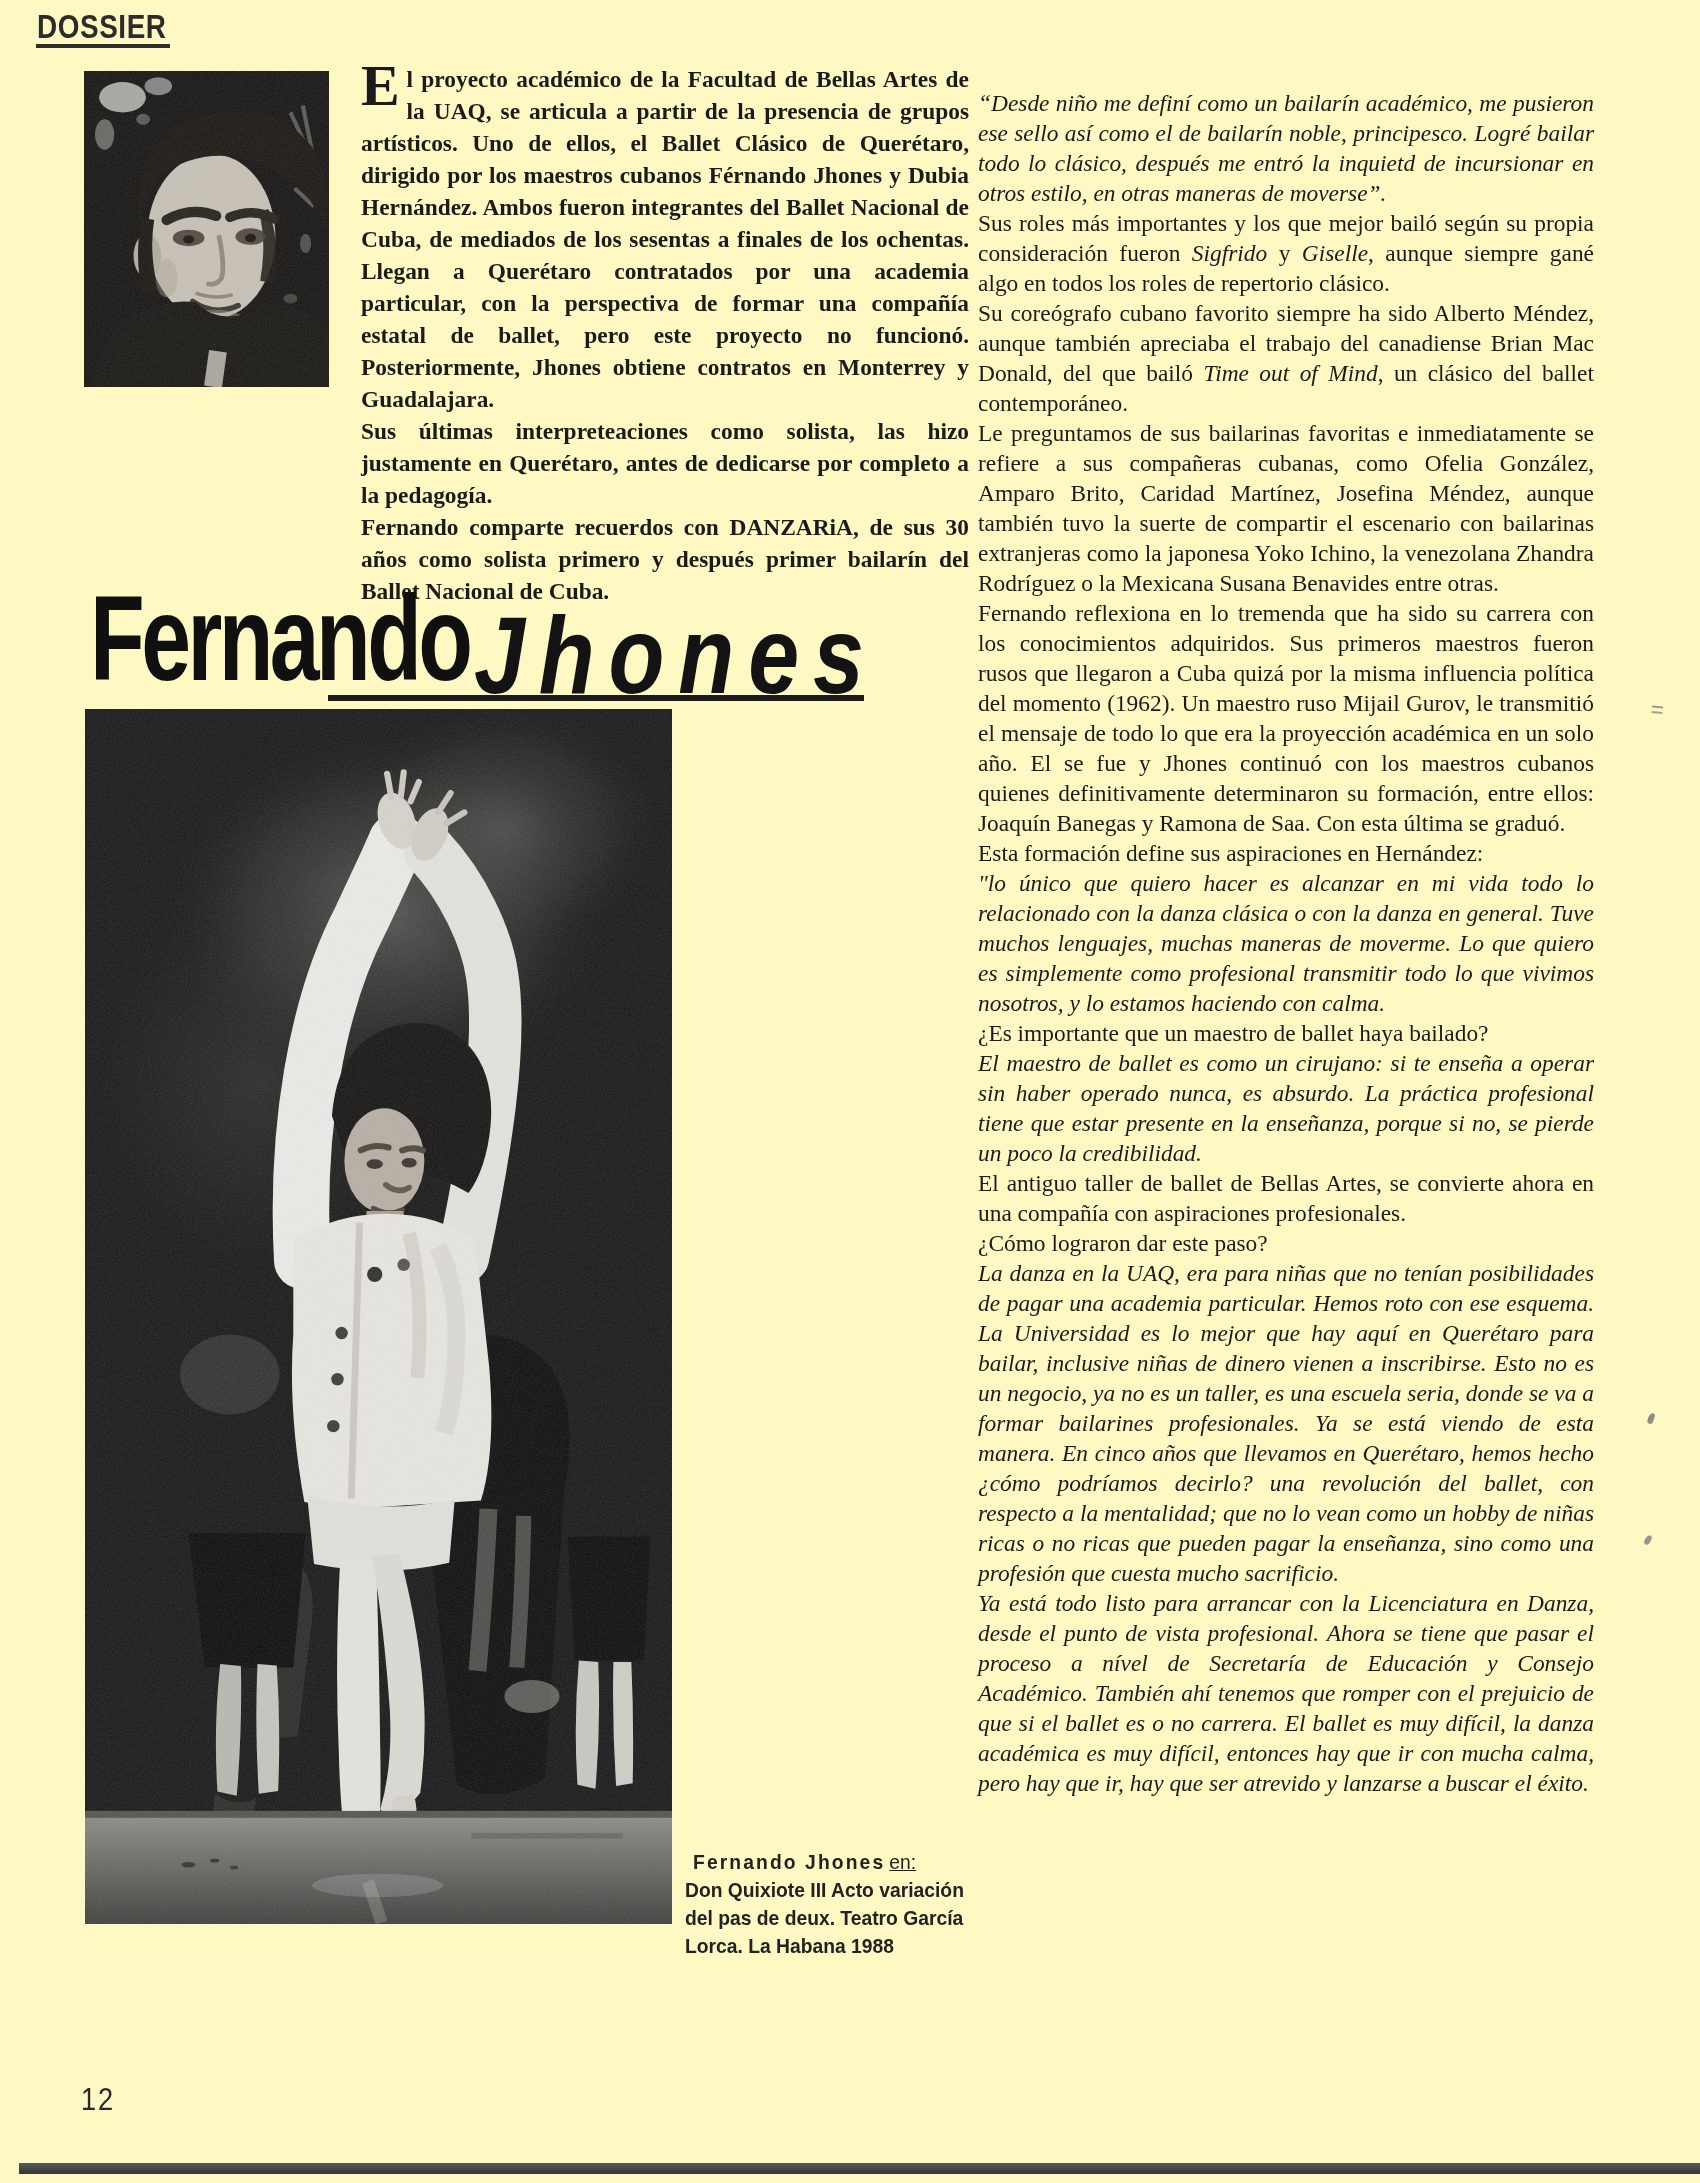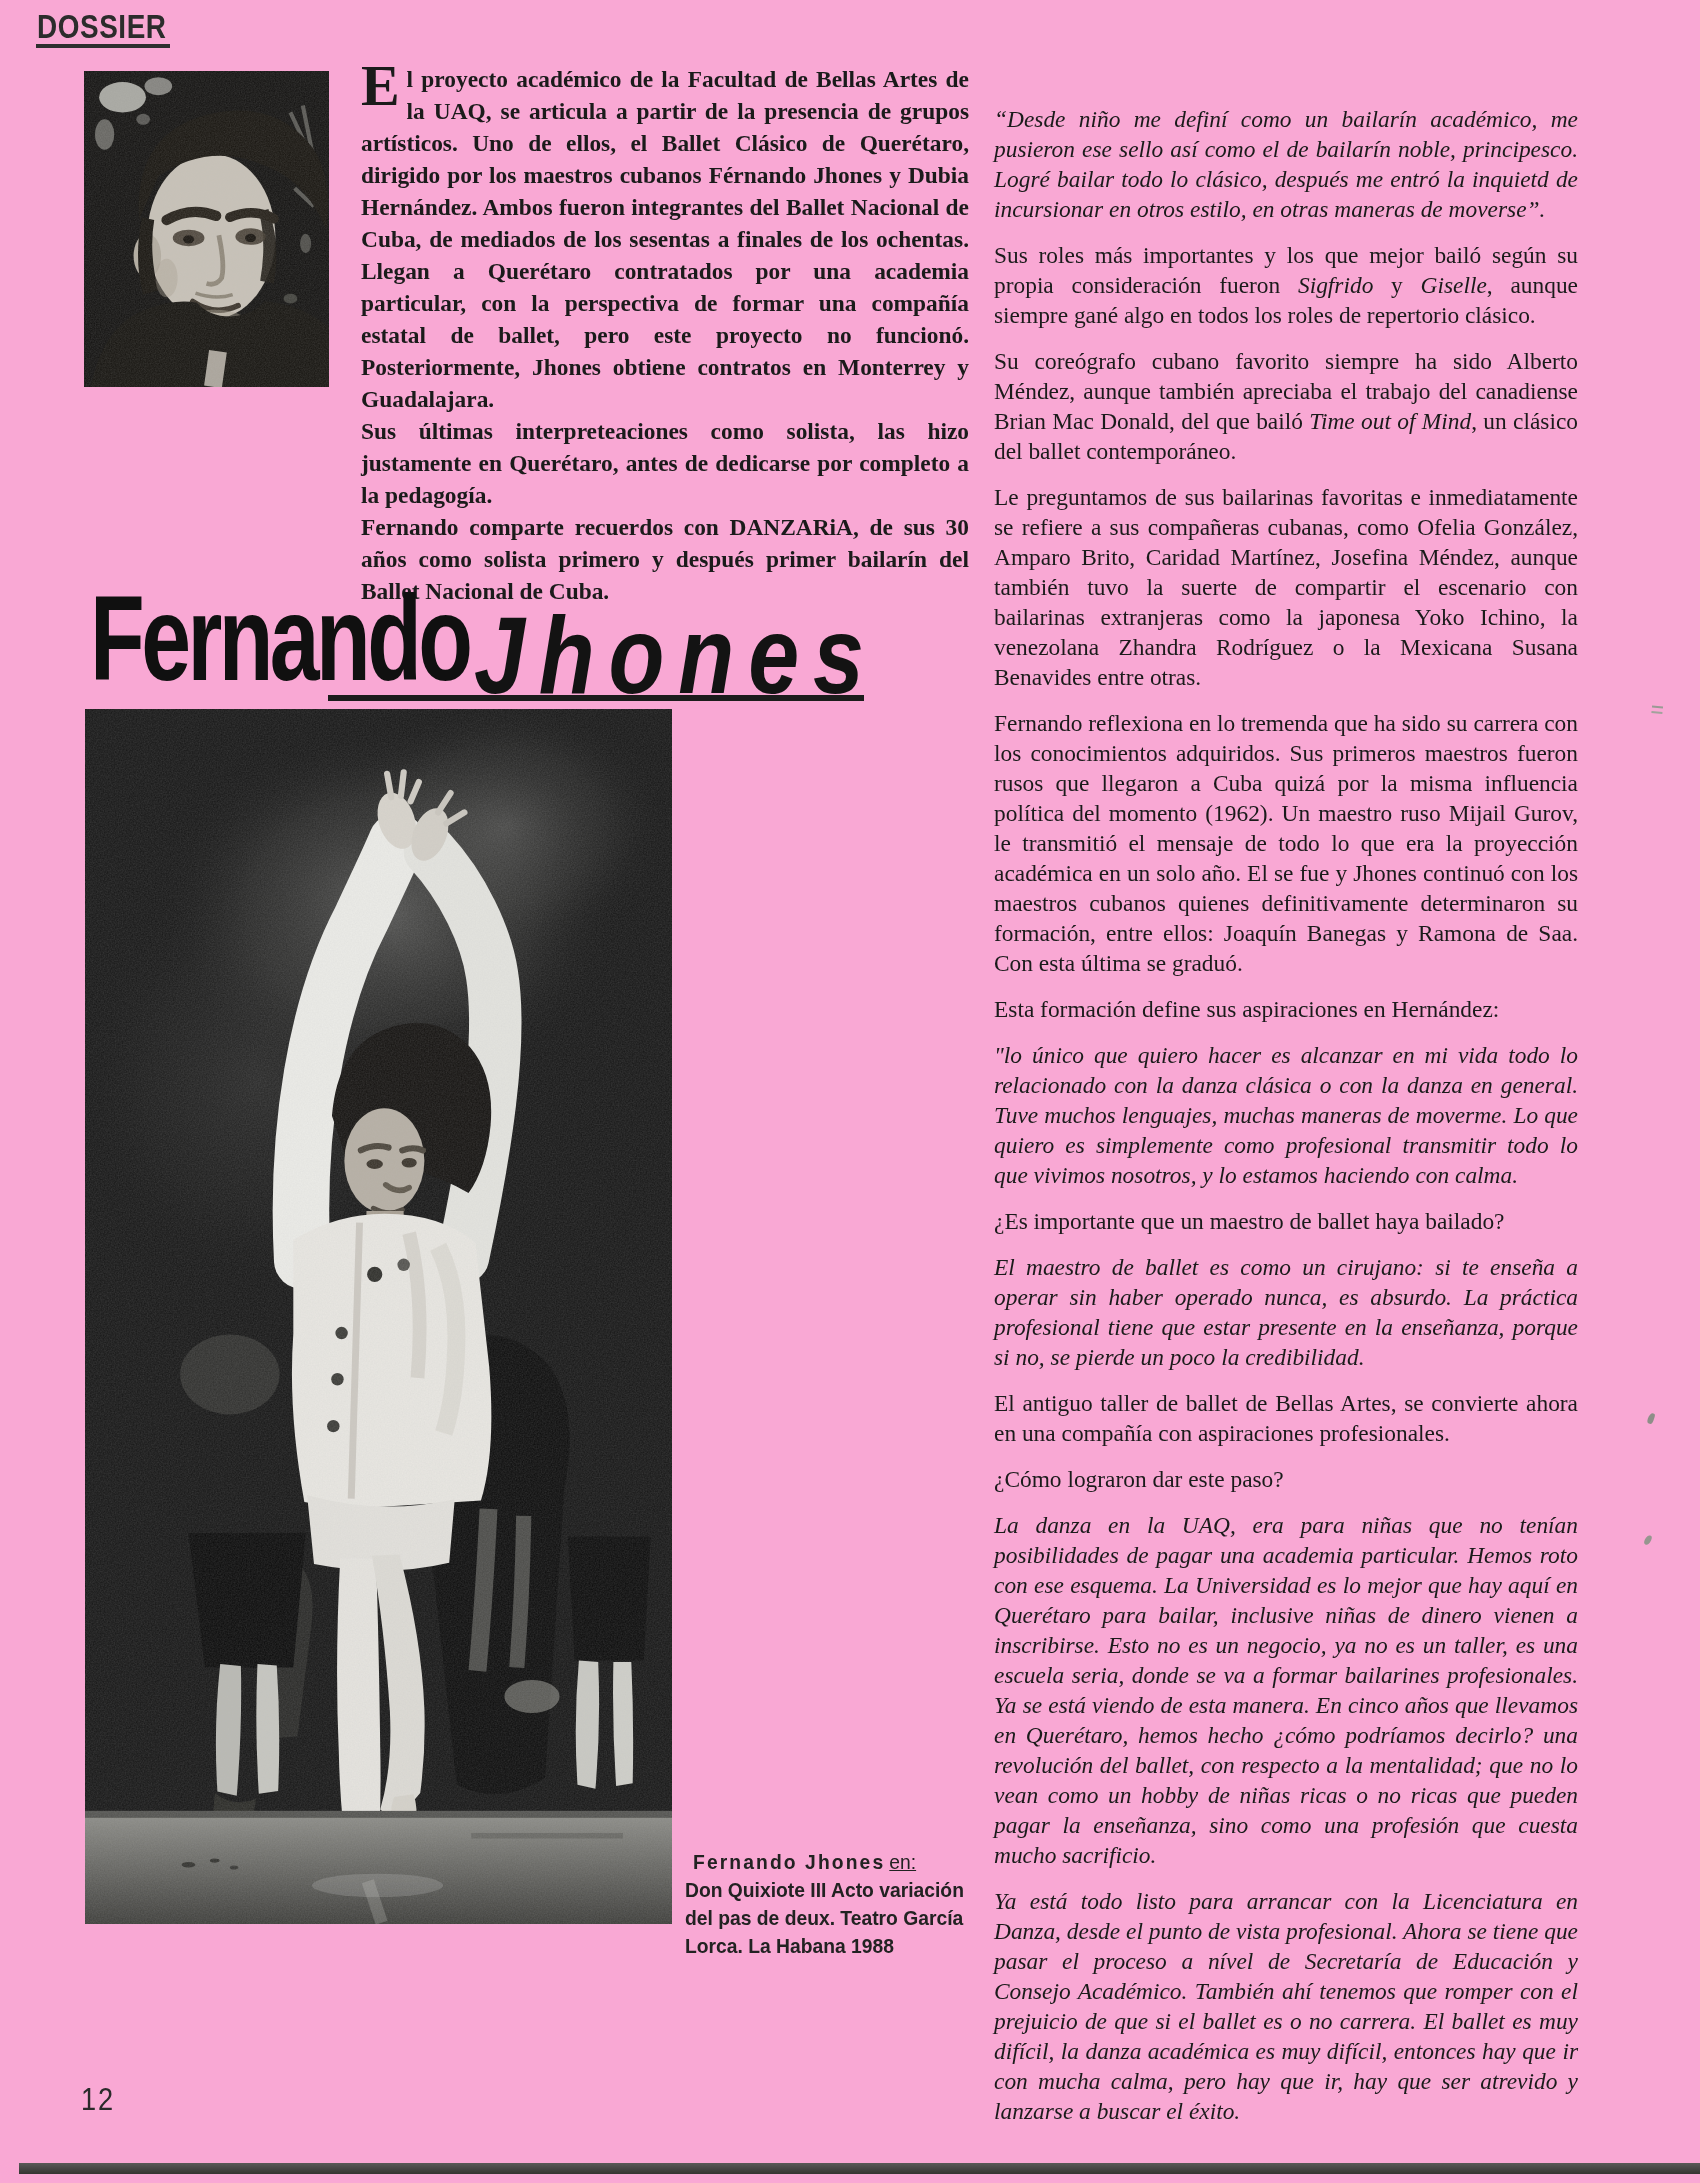--- a/index.html
+++ b/index.html
@@ -1,20 +1,20 @@
 <!DOCTYPE html>
 <html lang="es" style="font-size:11px"><head>
 <meta charset="utf-8">
 <title>DOSSIER — Fernando Jhones</title>
 <style>
   html,body{margin:0;padding:0;background:#d8d8d4;}
   .page{
     position:relative;
     width:1700px;height:2183px;
-    background:#f9a8d4;
+    background:#fef9c3;
     overflow:hidden;
     font-family:"Liberation Serif", serif;
     color:#1b1b1b;
   }
 
   
   .dossier{
     position:absolute;left:37px;top:6.9px;
     font-family:"Liberation Sans", sans-serif;
     font-weight:700;font-size:34px;letter-spacing:0.7px;
@@ -85,21 +85,21 @@
   }
   .cap-name{letter-spacing:2.1px;margin-left:8px;}
   .cap-suffix{font-weight:400;letter-spacing:0;padding-left:4.1px;text-decoration:underline;}
 
   
   .article{
     position:absolute;left:978px;top:88px;width:616px;
     font-size:23.4px;line-height:30px;
     text-align:justify;
   }
-  .article p{margin:16px;}
+  .article p{margin:0;}
   .article p.italic{font-style:italic;}
   .article .inline-italic{font-style:italic;}
 
   
   .page-number{
     position:absolute;left:81px;top:2081px;
     font-family:"Liberation Sans", sans-serif;
     font-size:32px;letter-spacing:2.1px;color:#2a2a2a;
     transform:scaleX(0.85);transform-origin:left top;
   }

